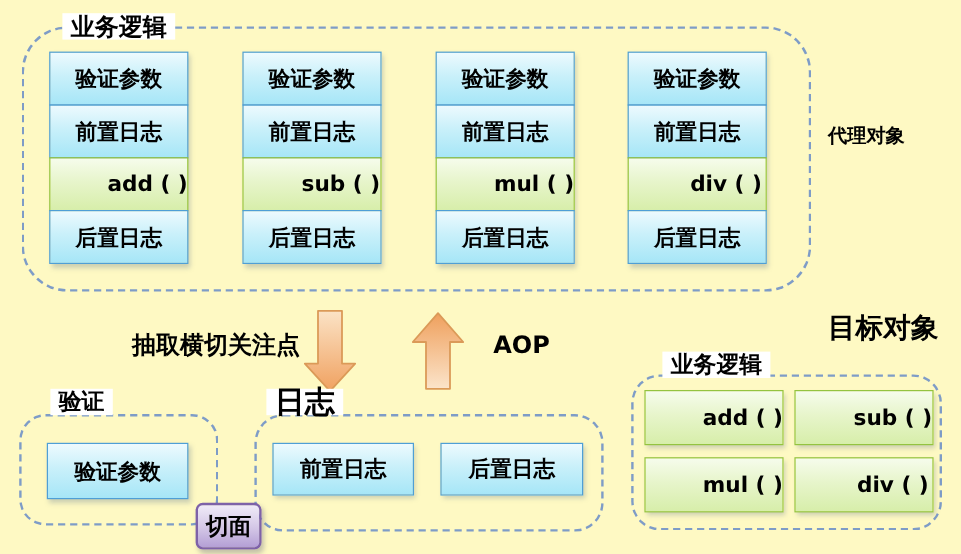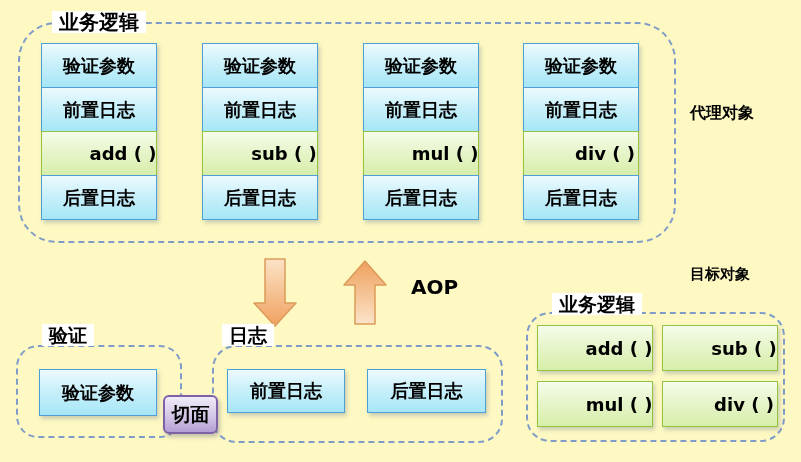--- a/index.html
+++ b/index.html
@@ -39,21 +39,21 @@
     box-shadow:2px 3px 4px rgba(110,130,145,0.35);
   }
   .solo{
     position:absolute;box-sizing:border-box;z-index:2;
     display:flex;align-items:center;justify-content:center;
     font-size:18px;white-space:nowrap;
     box-shadow:2px 3px 4px rgba(110,130,145,0.35);
   }
   .mid-label{position:absolute;font-size:20px;line-height:22px;white-space:nowrap;}
   .aspect{
-    position:absolute;left:163px;top:395px;width:55px;height:39px;
+    position:absolute;left:163px;top:419px;width:55px;height:39px;
     box-sizing:border-box;z-index:4;border-radius:6px;
     background:linear-gradient(180deg,#F0EBF8 0%,#D3C6E6 55%,#B49FD5 100%);
     border:2px solid #7E62A8;
     display:flex;align-items:center;justify-content:center;font-size:19px;
     box-shadow:2px 3px 4px rgba(110,110,130,0.4);
   }
   svg.arrow{position:absolute;z-index:2;}
 </style>
 </head>
 <body>
@@ -82,20 +82,21 @@
     <div class="cell box-green">mul ( )</div>
     <div class="cell box-blue">后置日志</div>
   </div>
   <div class="col" style="left:523px;">
     <div class="cell box-blue">验证参数</div>
     <div class="cell box-blue">前置日志</div>
     <div class="cell box-green">div ( )</div>
     <div class="cell box-blue">后置日志</div>
   </div>
 
+  <div class="mid-label" style="left:110px;top:276px;">抽取横切关注点</div>
 
   <svg class="arrow" style="left:253px;top:258px;" width="44" height="69" viewBox="0 0 44 69">
     <defs>
       <linearGradient id="gradDown" x1="0" y1="0" x2="0" y2="1">
         <stop offset="0" stop-color="#FBE3C6"></stop>
           <stop offset="1" stop-color="#F0A160"></stop>
       </linearGradient>
     </defs>
     <path d="M12 1 H32 V45 H43 L22 68 L1 45 H12 Z" fill="url(#gradDown)" stroke="#DB9A58" stroke-width="1.5" stroke-linejoin="round"></path>
   </svg>
@@ -110,27 +111,27 @@
     <path d="M22 1 L43 25 H32 V64 H12 V25 H1 Z" fill="url(#gradUp)" stroke="#DB9A58" stroke-width="1.5" stroke-linejoin="round"></path>
   </svg>
 
   <div class="mid-label" style="left:411px;top:276px;">AOP</div>
 
   <div class="dashed-rect" style="left:16px;top:345px;width:166px;height:93px;border-radius:22px;"></div>
   <div class="group-label" style="left:42px;top:324px;font-size:19px;text-align:right;">验证</div>
   <div class="solo box-blue" style="left:39px;top:369px;width:118px;height:47px;">验证参数</div>
 
   <div class="dashed-rect" style="left:212px;top:345px;width:291px;height:98px;border-radius:24px;"></div>
-  <div class="group-label" style="left:222px;top:324px;font-size:19px;">日志</div>
+  <div class="group-label" style="left:222px;top:324px;font-size:25px;">日志</div>
   <div class="solo box-blue" style="left:227px;top:369px;width:118px;height:44px;">前置日志</div>
   <div class="solo box-blue" style="left:367px;top:369px;width:119px;height:44px;">后置日志</div>
 
   <div class="aspect">切面</div>
 
-  <div class="side-label" style="left:690px;top:263px;font-size:15px;">目标对象</div>
+  <div class="side-label" style="left:690px;top:263px;font-size:23px;">目标对象</div>
   <div class="dashed-rect" style="left:526px;top:312px;width:259px;height:130px;border-radius:24px;"></div>
   <div class="group-label" style="left:552px;top:293px;font-size:19px;">业务逻辑</div>
   <div class="solo box-green" style="left:537px;top:325px;width:116px;height:46px;">add ( )</div>
   <div class="solo box-green" style="left:662px;top:325px;width:116px;height:46px;">sub ( )</div>
   <div class="solo box-green" style="left:537px;top:381px;width:116px;height:46px;">mul ( )</div>
   <div class="solo box-green" style="left:662px;top:381px;width:116px;height:46px;">div ( )</div>
 
 </div>
 
 </body></html>

